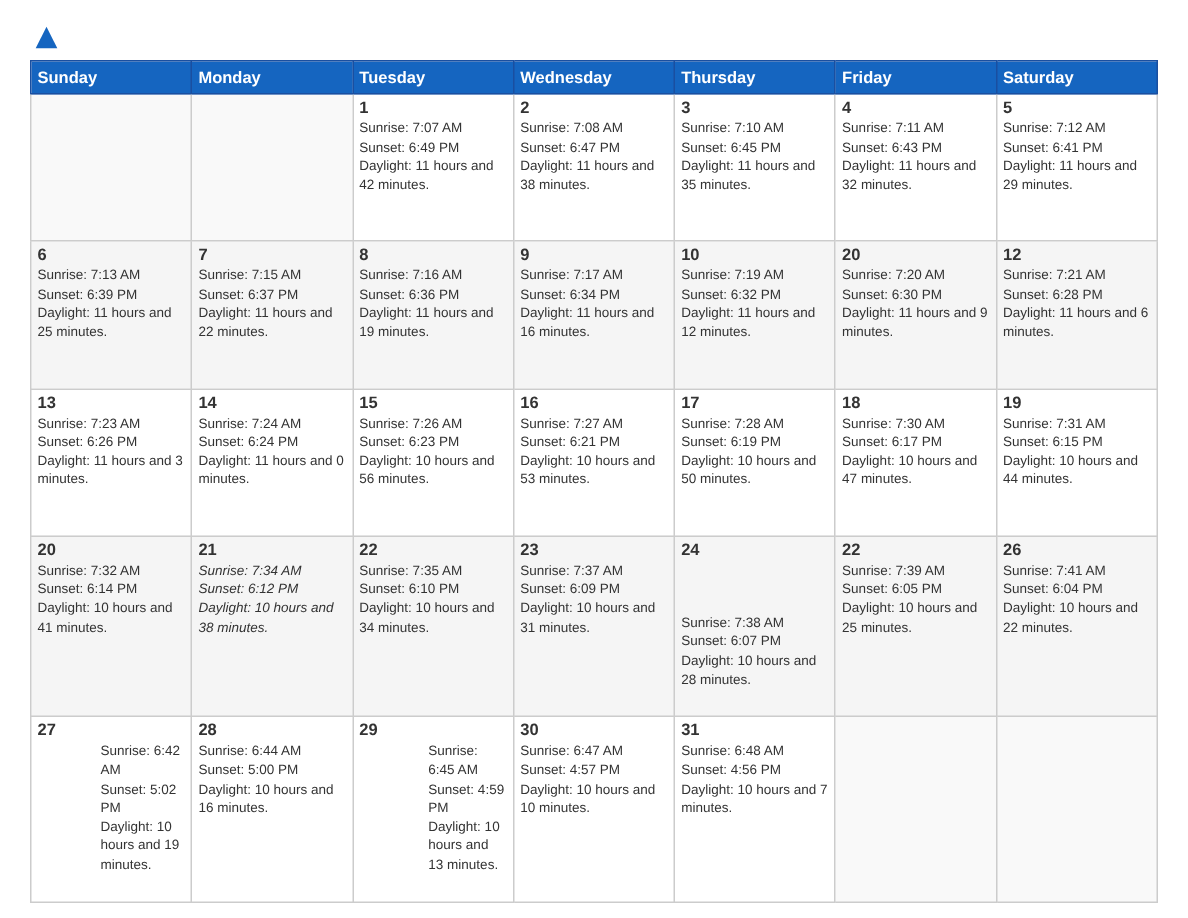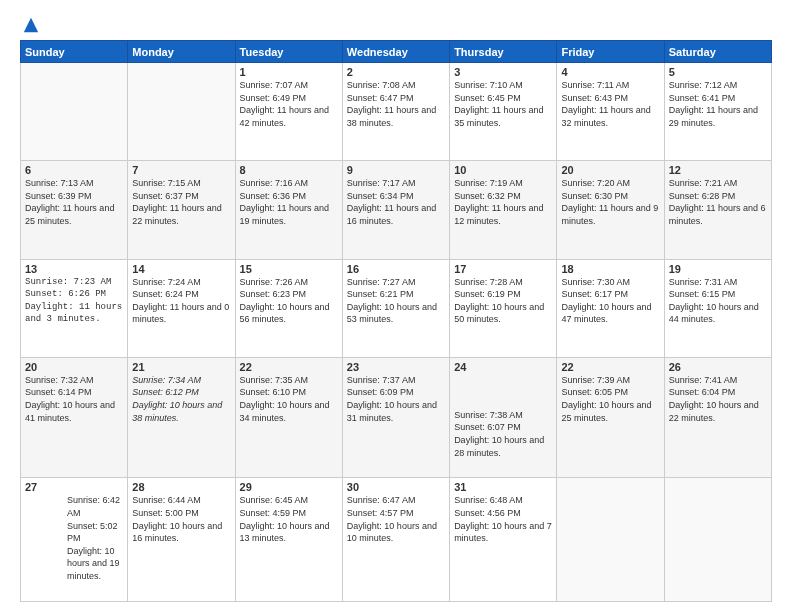--- a/index.html
+++ b/index.html
@@ -206,21 +206,21 @@
           <td>
             <span class="day-num">12</span>
             <div class="cell-info" style="white-space: pre-line;">Sunrise: 7:21 AM
 Sunset: 6:28 PM
 Daylight: 11 hours and 6 minutes.</div>
           </td>
         </tr>
         <tr class="week-row">
           <td>
             <span class="day-num">13</span>
-            <div class="cell-info" style="white-space: pre-line; font-family: Liberation Mono, monospace;">Sunrise: 7:23 AM
+            <div class="cell-info" style="white-space: pre-line;">Sunrise: 7:23 AM
 Sunset: 6:26 PM
 Daylight: 11 hours and 3 minutes.</div>
           </td>
           <td>
             <span class="day-num">14</span>
             <div class="cell-info" style="white-space: pre-line;">Sunrise: 7:24 AM
 Sunset: 6:24 PM
 Daylight: 11 hours and 0 minutes.</div>
           </td>
           <td>
@@ -306,21 +306,21 @@
 Daylight: 10 hours and 19 minutes.</div>
           </td>
           <td>
             <span class="day-num">28</span>
             <div class="cell-info" style="white-space: pre-line;">Sunrise: 6:44 AM
 Sunset: 5:00 PM
 Daylight: 10 hours and 16 minutes.</div>
           </td>
           <td>
             <span class="day-num">29</span>
-            <div class="cell-info" style="white-space: pre-line;">Sunrise: 6:45 AM
+            <div class="cell-info" style="white-space: pre-line; margin-left: 46px;">Sunrise: 6:45 AM
 Sunset: 4:59 PM
 Daylight: 10 hours and 13 minutes.</div>
           </td>
           <td>
             <span class="day-num">30</span>
             <div class="cell-info" style="white-space: pre-line;">Sunrise: 6:47 AM
 Sunset: 4:57 PM
 Daylight: 10 hours and 10 minutes.</div>
           </td>
           <td>

